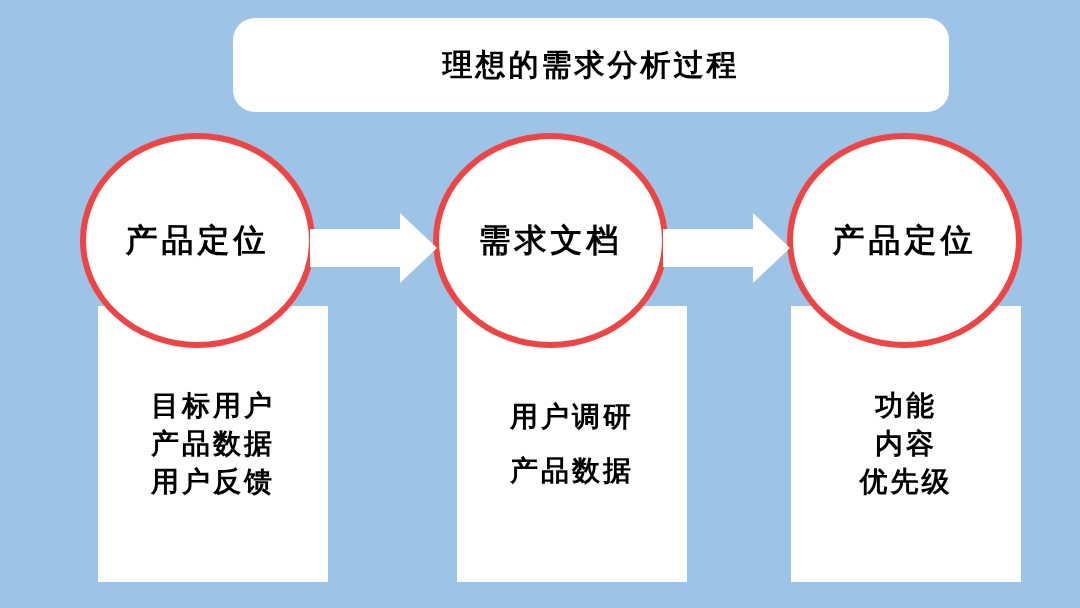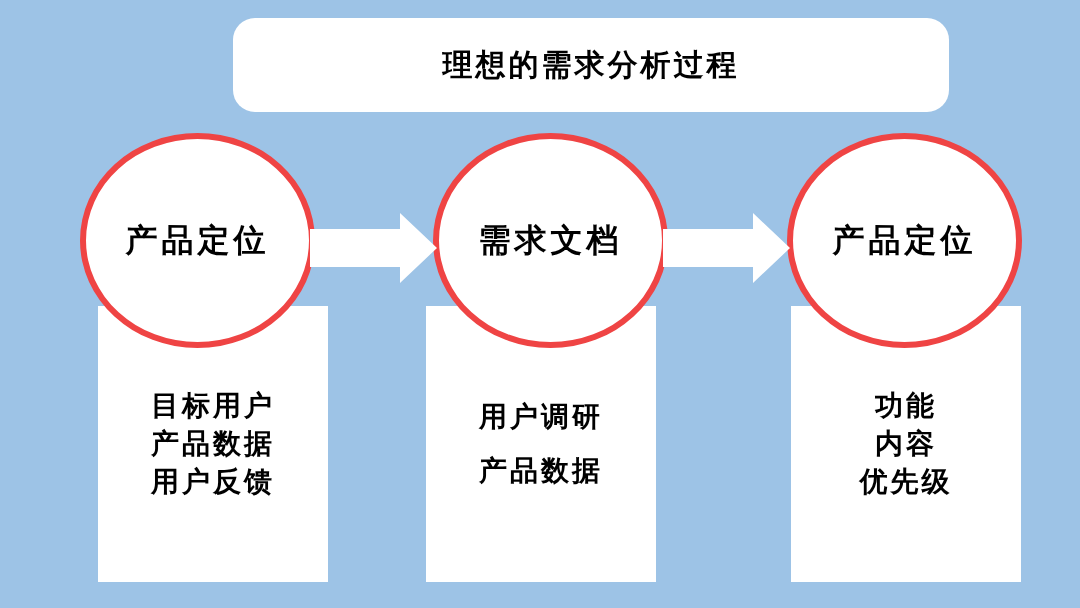--- a/index.html
+++ b/index.html
@@ -21,21 +21,21 @@
   .title-text{font-size:30px;letter-spacing:3px;}
   .panel{
     position:absolute;top:306px;
     width:230px;height:276px;
     background:#FFFFFF;
     display:flex;flex-direction:column;
     align-items:center;justify-content:center;
     z-index:1;
   }
   .panel-1{left:98px;}
-  .panel-2{left:426px;gap:16px;}
+  .panel-2{left:457px;gap:16px;}
   .panel-3{left:791px;}
   .panel-item{
     font-size:28px;line-height:38px;letter-spacing:3px;
     text-align:center;white-space:nowrap;
   }
   .circle{
     position:absolute;top:133px;
     width:235px;height:215px;
     box-sizing:border-box;
     background:#FFFFFF;

